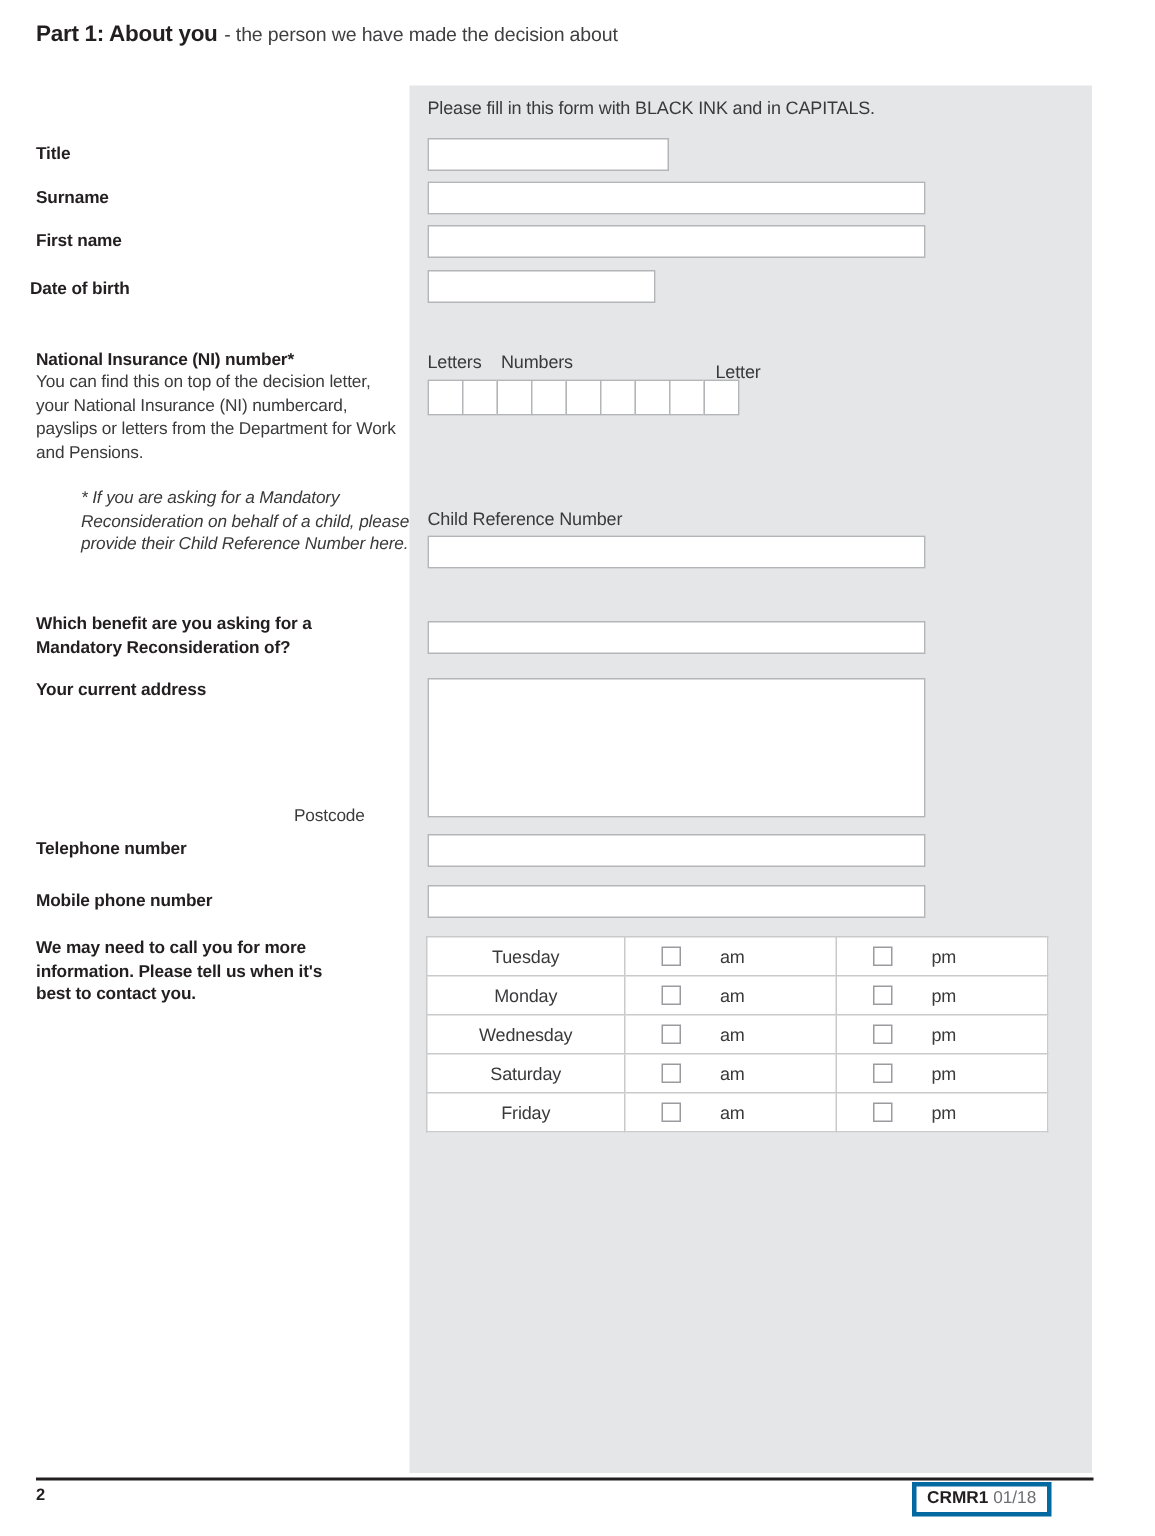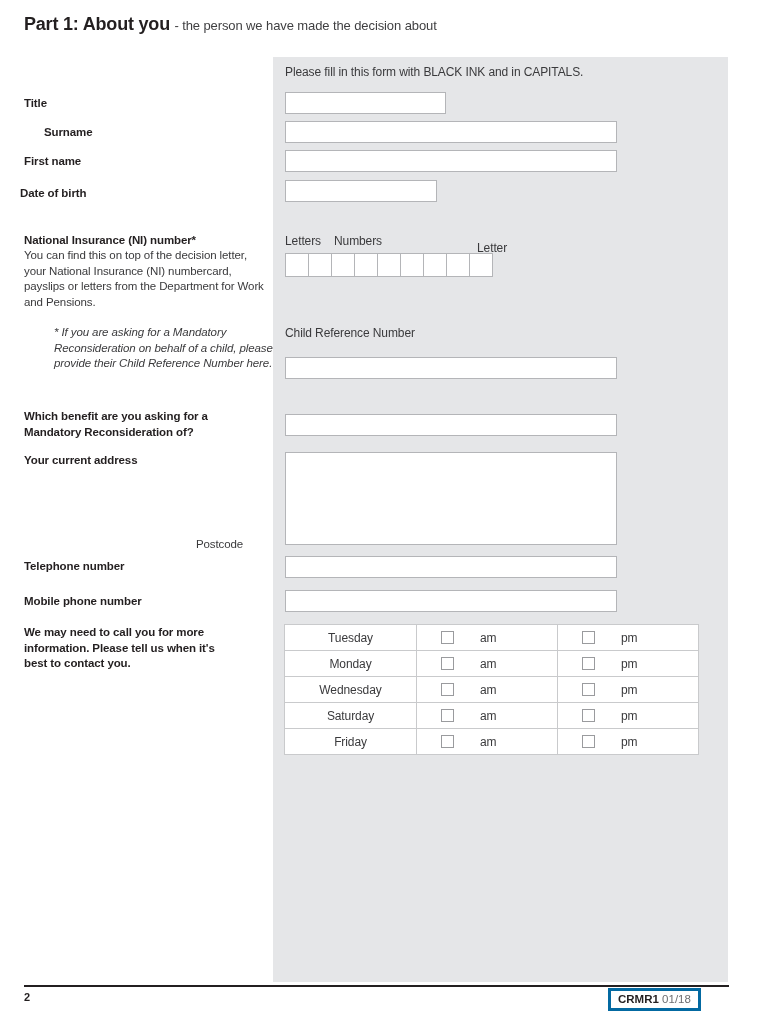--- a/index.html
+++ b/index.html
@@ -26,21 +26,21 @@
 
   
   .header {
     position: absolute;
     left: 24px;
     top: 14px;
     width: 700px;
     white-space: nowrap;
   }
   .header-title {
-    font-size: 18px;
+    font-size: 15px;
     font-weight: bold;
     letter-spacing: -0.2px;
     color: #231f20;
   }
   .header-sub {
     font-size: 13px;
     font-weight: normal;
     color: #3f3f41;
     letter-spacing: -0.1px;
   }
@@ -195,21 +195,21 @@
     <span class="header-sub">- the person we have made the decision about</span>
   </div>
 
   <div class="grey-panel"></div>
 
   <div class="panel-text" style="left:285px; top:65px;">Please fill in this form with BLACK INK and in CAPITALS.</div>
 
   <div class="lbl" style="left:24px; top:96px;">Title</div>
   <input class="field" style="left: 285px; top: 92px; width: 161px; height: 22px;" value="">
 
-  <div class="lbl" style="left:24px; top:125px;margin-left:20px;">Surname</div>
+  <div class="lbl" style="left:24px; top:125px;">Surname</div>
   <input class="field" style="left: 285px; top: 121px; width: 332px; height: 22px;" value="">
 
   <div class="lbl" style="left:24px; top:154px;">First name</div>
   <input class="field" style="left: 285px; top: 150px; width: 332px; height: 22px;" value="">
 
   <div class="lbl" style="left:20px; top:186px;">Date of birth</div>
   <input class="field" style="left: 285px; top: 180px; width: 152px; height: 22px;" value="">
 
   <div class="lbl" style="left:24px; top:233px; width:236px;">National Insurance (NI) number*</div>
   <div class="lbl-normal" style="left:24px; top:248px; width:240px;">You can find this on top of the decision letter, your National Insurance (NI) numbercard, payslips or letters from the Department for Work and Pensions.</div>
@@ -224,21 +224,21 @@
       <input class="nibox" maxlength="1" style="">
       <input class="nibox" maxlength="1" style="">
       <input class="nibox" maxlength="1" style="">
       <input class="nibox" maxlength="1" style="">
       <input class="nibox" maxlength="1" style="">
       <input class="nibox" maxlength="1" style="">
       <input class="nibox" maxlength="1" style="">
       <input class="nibox" maxlength="1" style="">
     </div>
 
-  <div class="panel-text" style="left:285px; top:326px;">Child Reference Number</div>
+  <div class="panel-text" style="left:285px; top:339px;">Child Reference Number</div>
   <input class="field" style="left: 285px; top: 357px; width: 332px; height: 22px;" value="">
 
   <div class="lbl" style="left:24px; top:409px; width:240px;">
     <span>Which benefit are you asking for a</span><br>
     <span>Mandatory Reconsideration of?</span>
   </div>
   <input class="field" style="left: 285px; top: 414px; width: 332px; height: 22px;" value="">
 
   <div class="lbl" style="left:24px; top:453px;">Your current address</div>
   <textarea class="field" style="left: 285px; top: 452px; width: 332px; height: 93px; resize: none;"></textarea>

